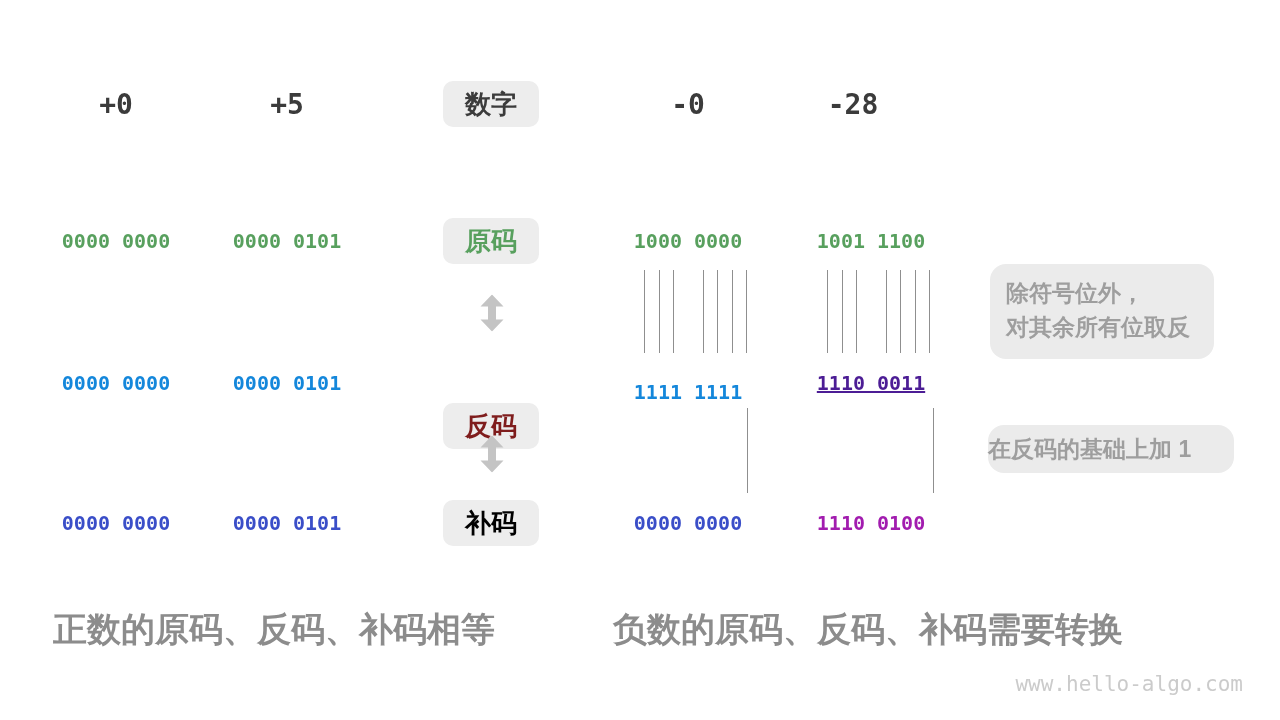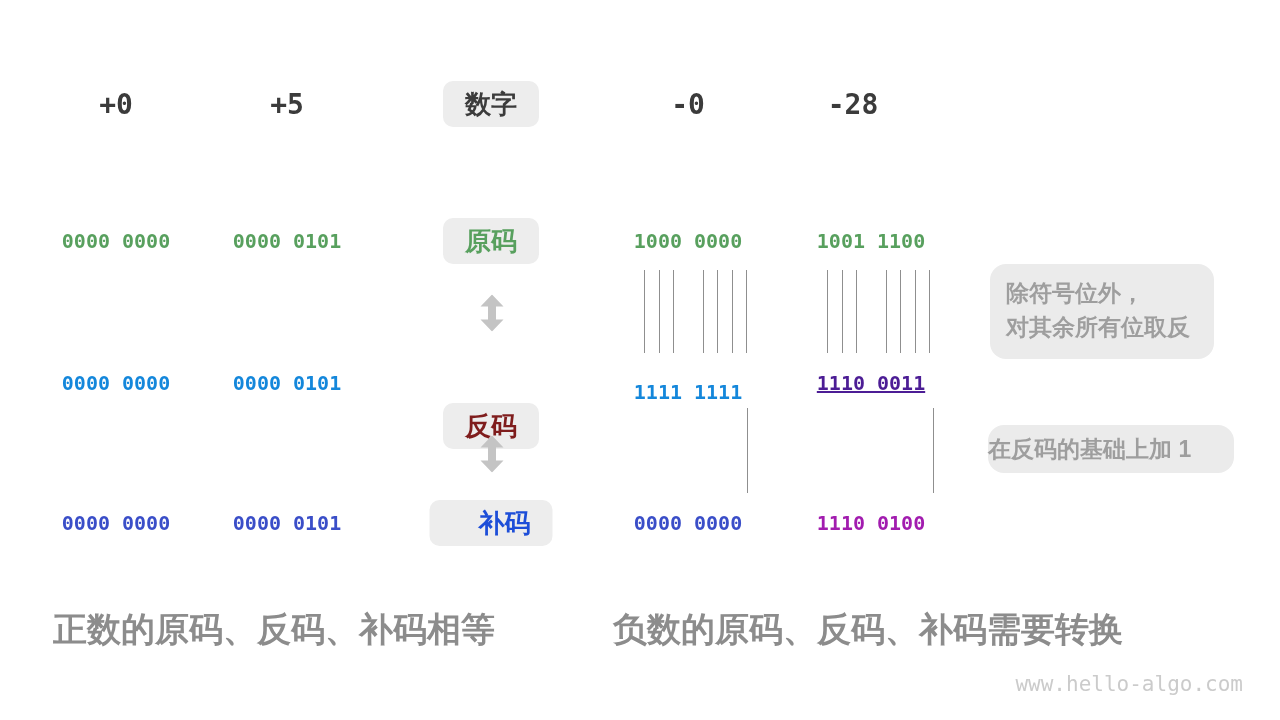--- a/index.html
+++ b/index.html
@@ -86,21 +86,21 @@
   <div class="center bin" style="left: 871px; top: 241px; color: rgb(88, 160, 94);">1001 1100</div>
 
   <div class="center bin" style="left: 116px; top: 383px; color: rgb(20, 135, 219);">0000 0000</div>
   <div class="center bin" style="left: 287px; top: 383px; color: rgb(20, 135, 219);">0000 0101</div>
   <div class="badge" style="left: 491px; top: 382px; color: #7f1d1d; margin-top: 44px;">反码</div>
   <div class="center bin" style="left: 688px; top: 392px; color: rgb(20, 135, 219);">1111 1111</div>
   <div class="center bin" style="left: 871px; top: 383px; color: #4c1d95; text-decoration: underline;">1110 0011</div>
 
   <div class="center bin" style="left: 116px; top: 523px; color: rgb(58, 78, 200);">0000 0000</div>
   <div class="center bin" style="left: 287px; top: 523px; color: rgb(58, 78, 200);">0000 0101</div>
-  <div class="badge" style="left: 491px; top: 523px; color: #1d4ed8; padding-left: 27px;">补码</div>
+  <div class="badge" style="left: 491px; top: 523px; color: #000000;">补码</div>
   <div class="center bin" style="left: 688px; top: 523px; color: rgb(58, 78, 200);">0000 0000</div>
   <div class="center bin" style="left: 871px; top: 523px; color: #a21caf;">1110 0100</div>
 
   <div class="arrow" style="left:492px; top:313px">
     <svg width="25" height="37" viewBox="0 0 25 37">
       <path d="M12.5 0 L24 12 H16.5 V25 H24 L12.5 37 L1 25 H8.5 V12 H1 Z" fill="#C4C4C4"></path>
     </svg>
   </div>
   <div class="arrow" style="left:492px; top:454px">
     <svg width="25" height="37" viewBox="0 0 25 37">

